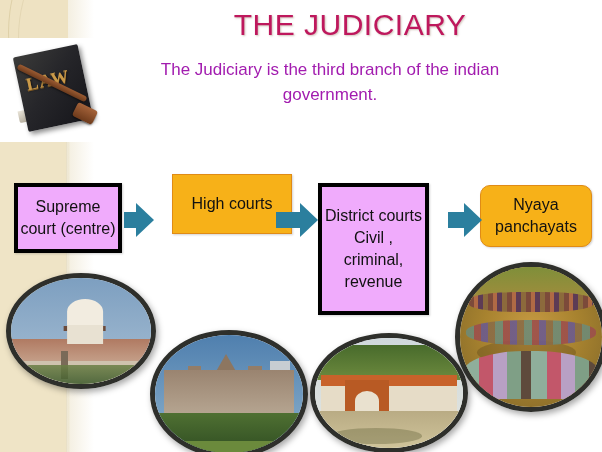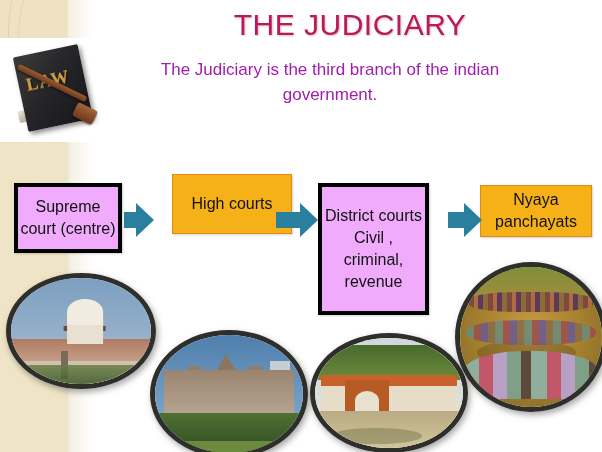--- a/index.html
+++ b/index.html
@@ -131,21 +131,21 @@
     color:#111111;
     box-sizing:border-box;
     box-shadow:1px 1px 2px rgba(0,0,0,.18);
   }
   .fbox.green{background:#f0abfc;border:4px solid #000000;}
   .fbox.orange{background:#f7b118;border:1px solid #e08b16;}
 
   #box-supreme{left:14px;top:183px;width:108px;height:70px;}
   #box-high{left:152px;top:174px;width:120px;height:60px;margin-left:20px;}
   #box-district{left:318px;top:183px;width:111px;height:132px;}
-  #box-nyaya{left:480px;top:185px;width:112px;height:52px;}
+  #box-nyaya{left:480px;top:185px;width:112px;height:62px;border-radius:10px;}
 
   
   .arrow{position:absolute;height:34px;}
   .arrow .shaft{
     position:absolute;left:0;top:9px;height:16px;
     background:#2b7f9e;
   }
   .arrow .head{
     position:absolute;top:0;width:0;height:0;
     border-top:17px solid transparent;

